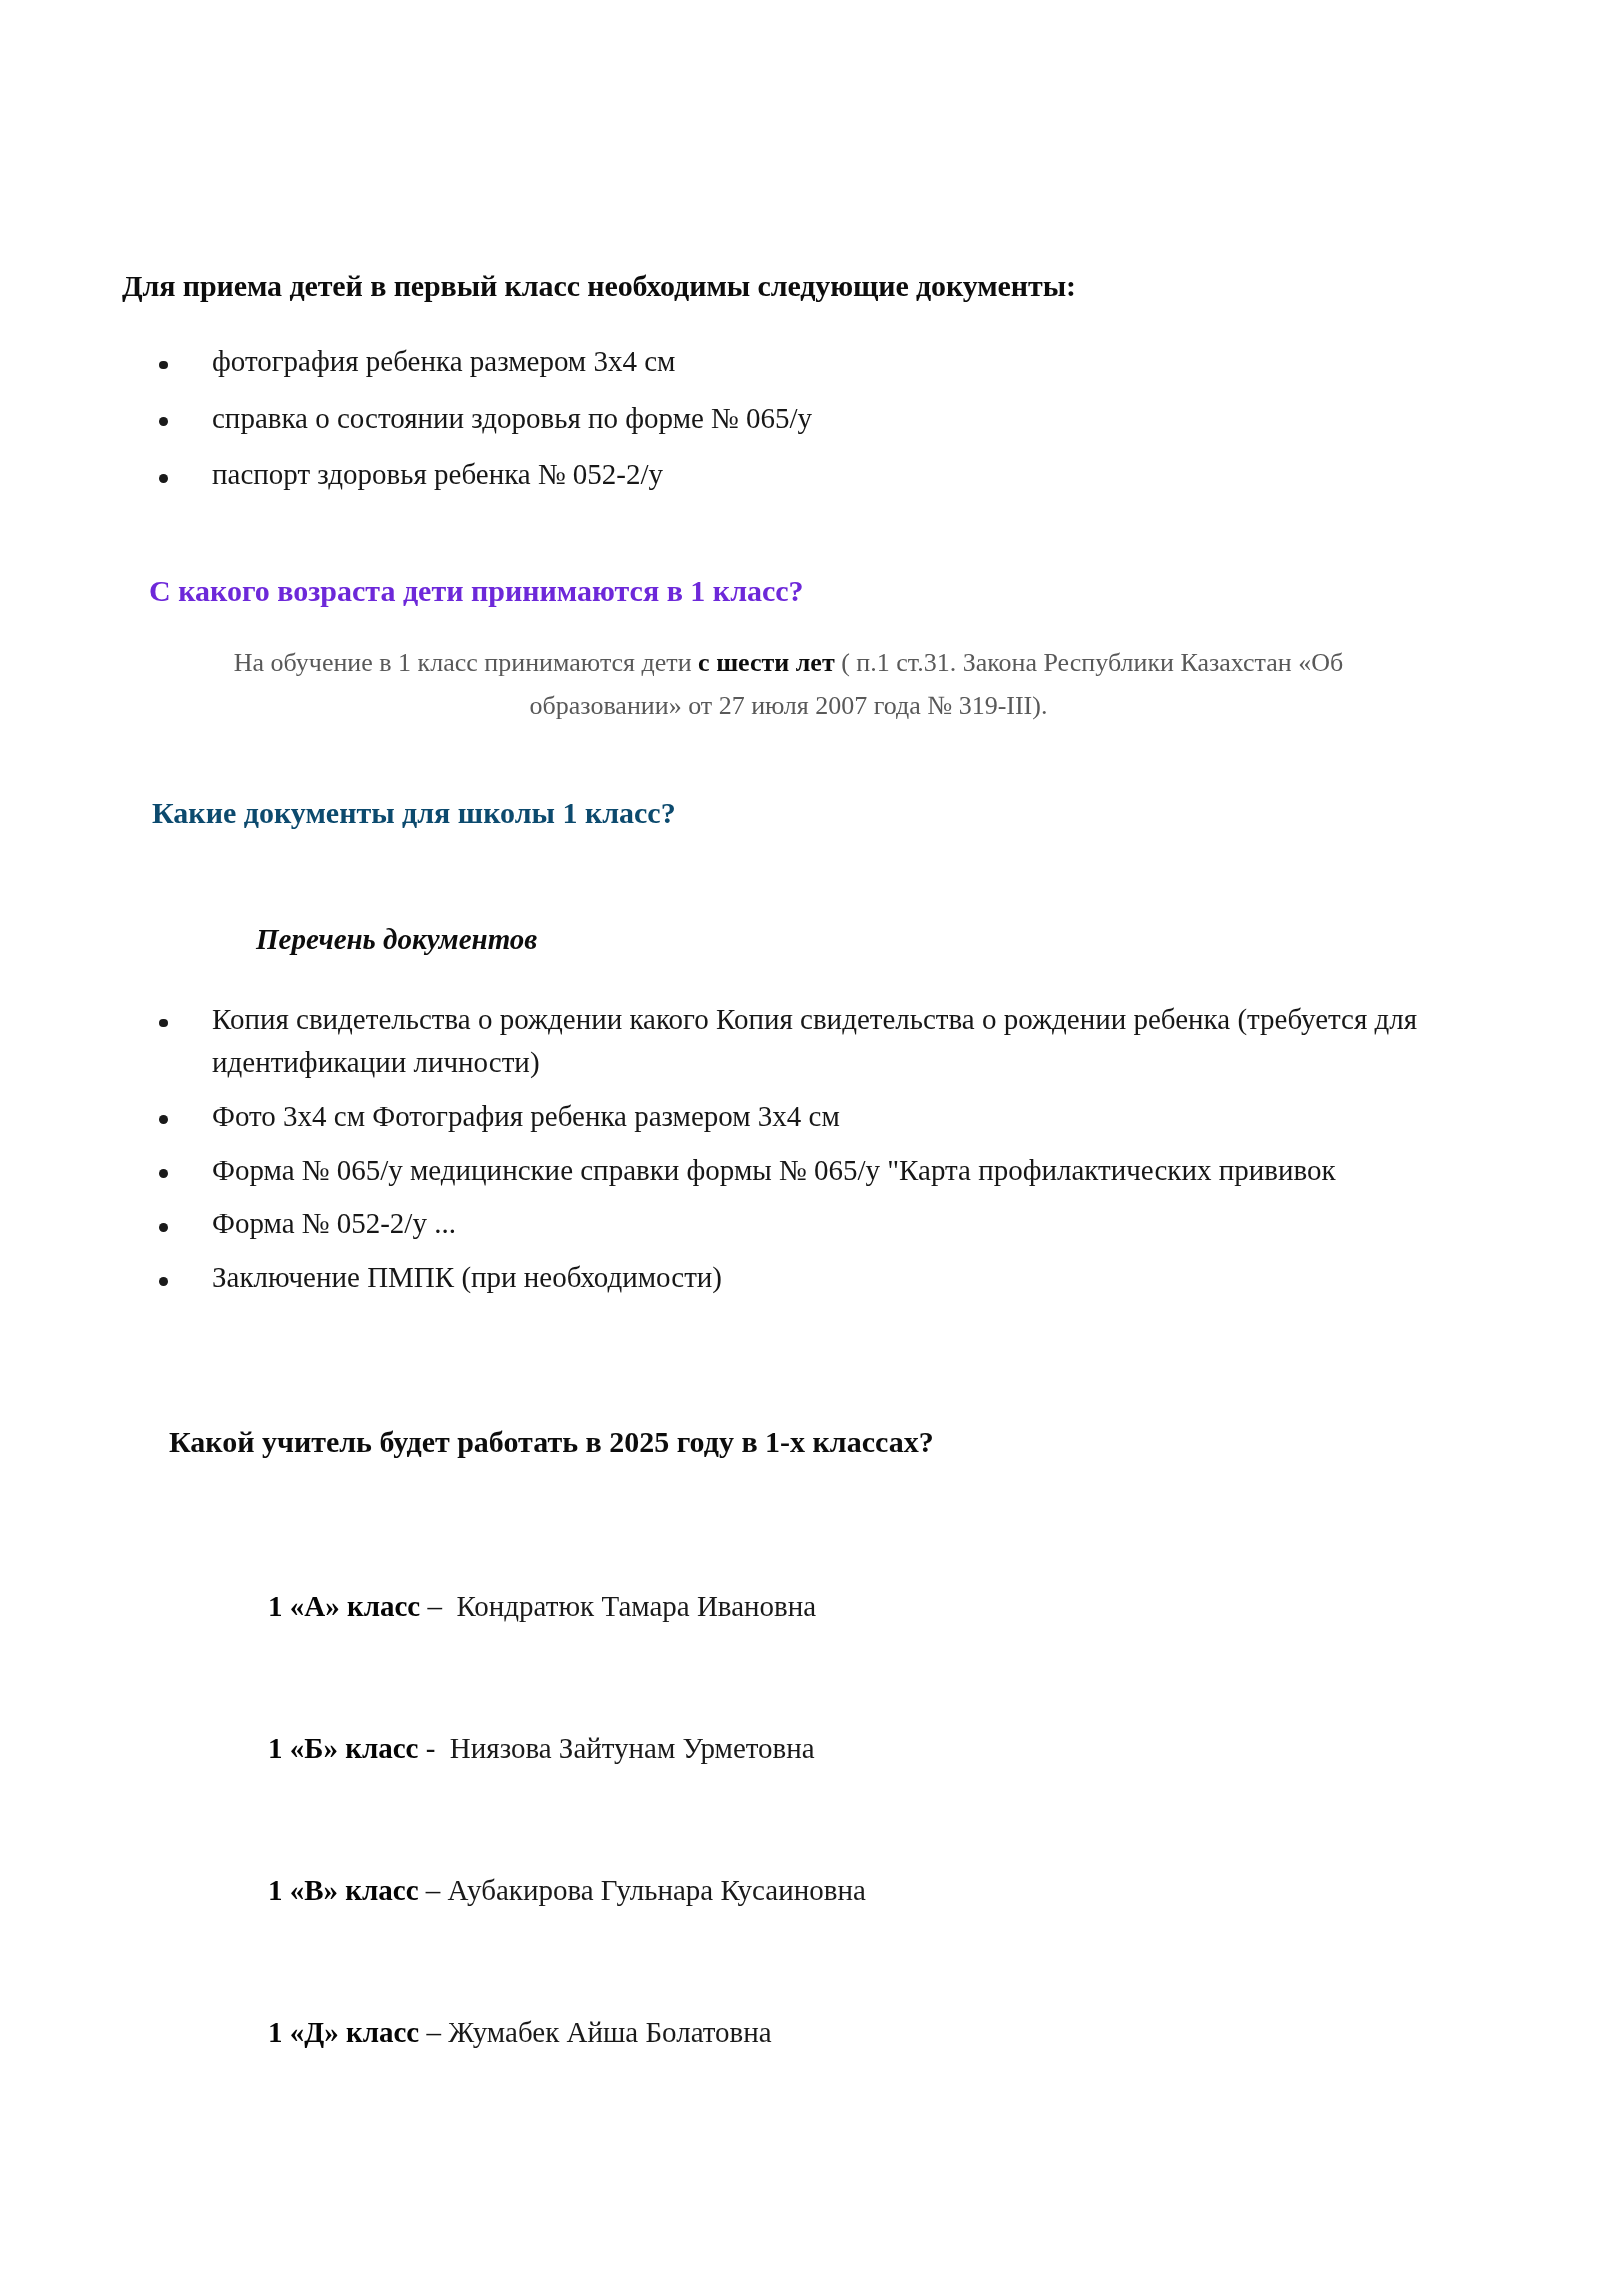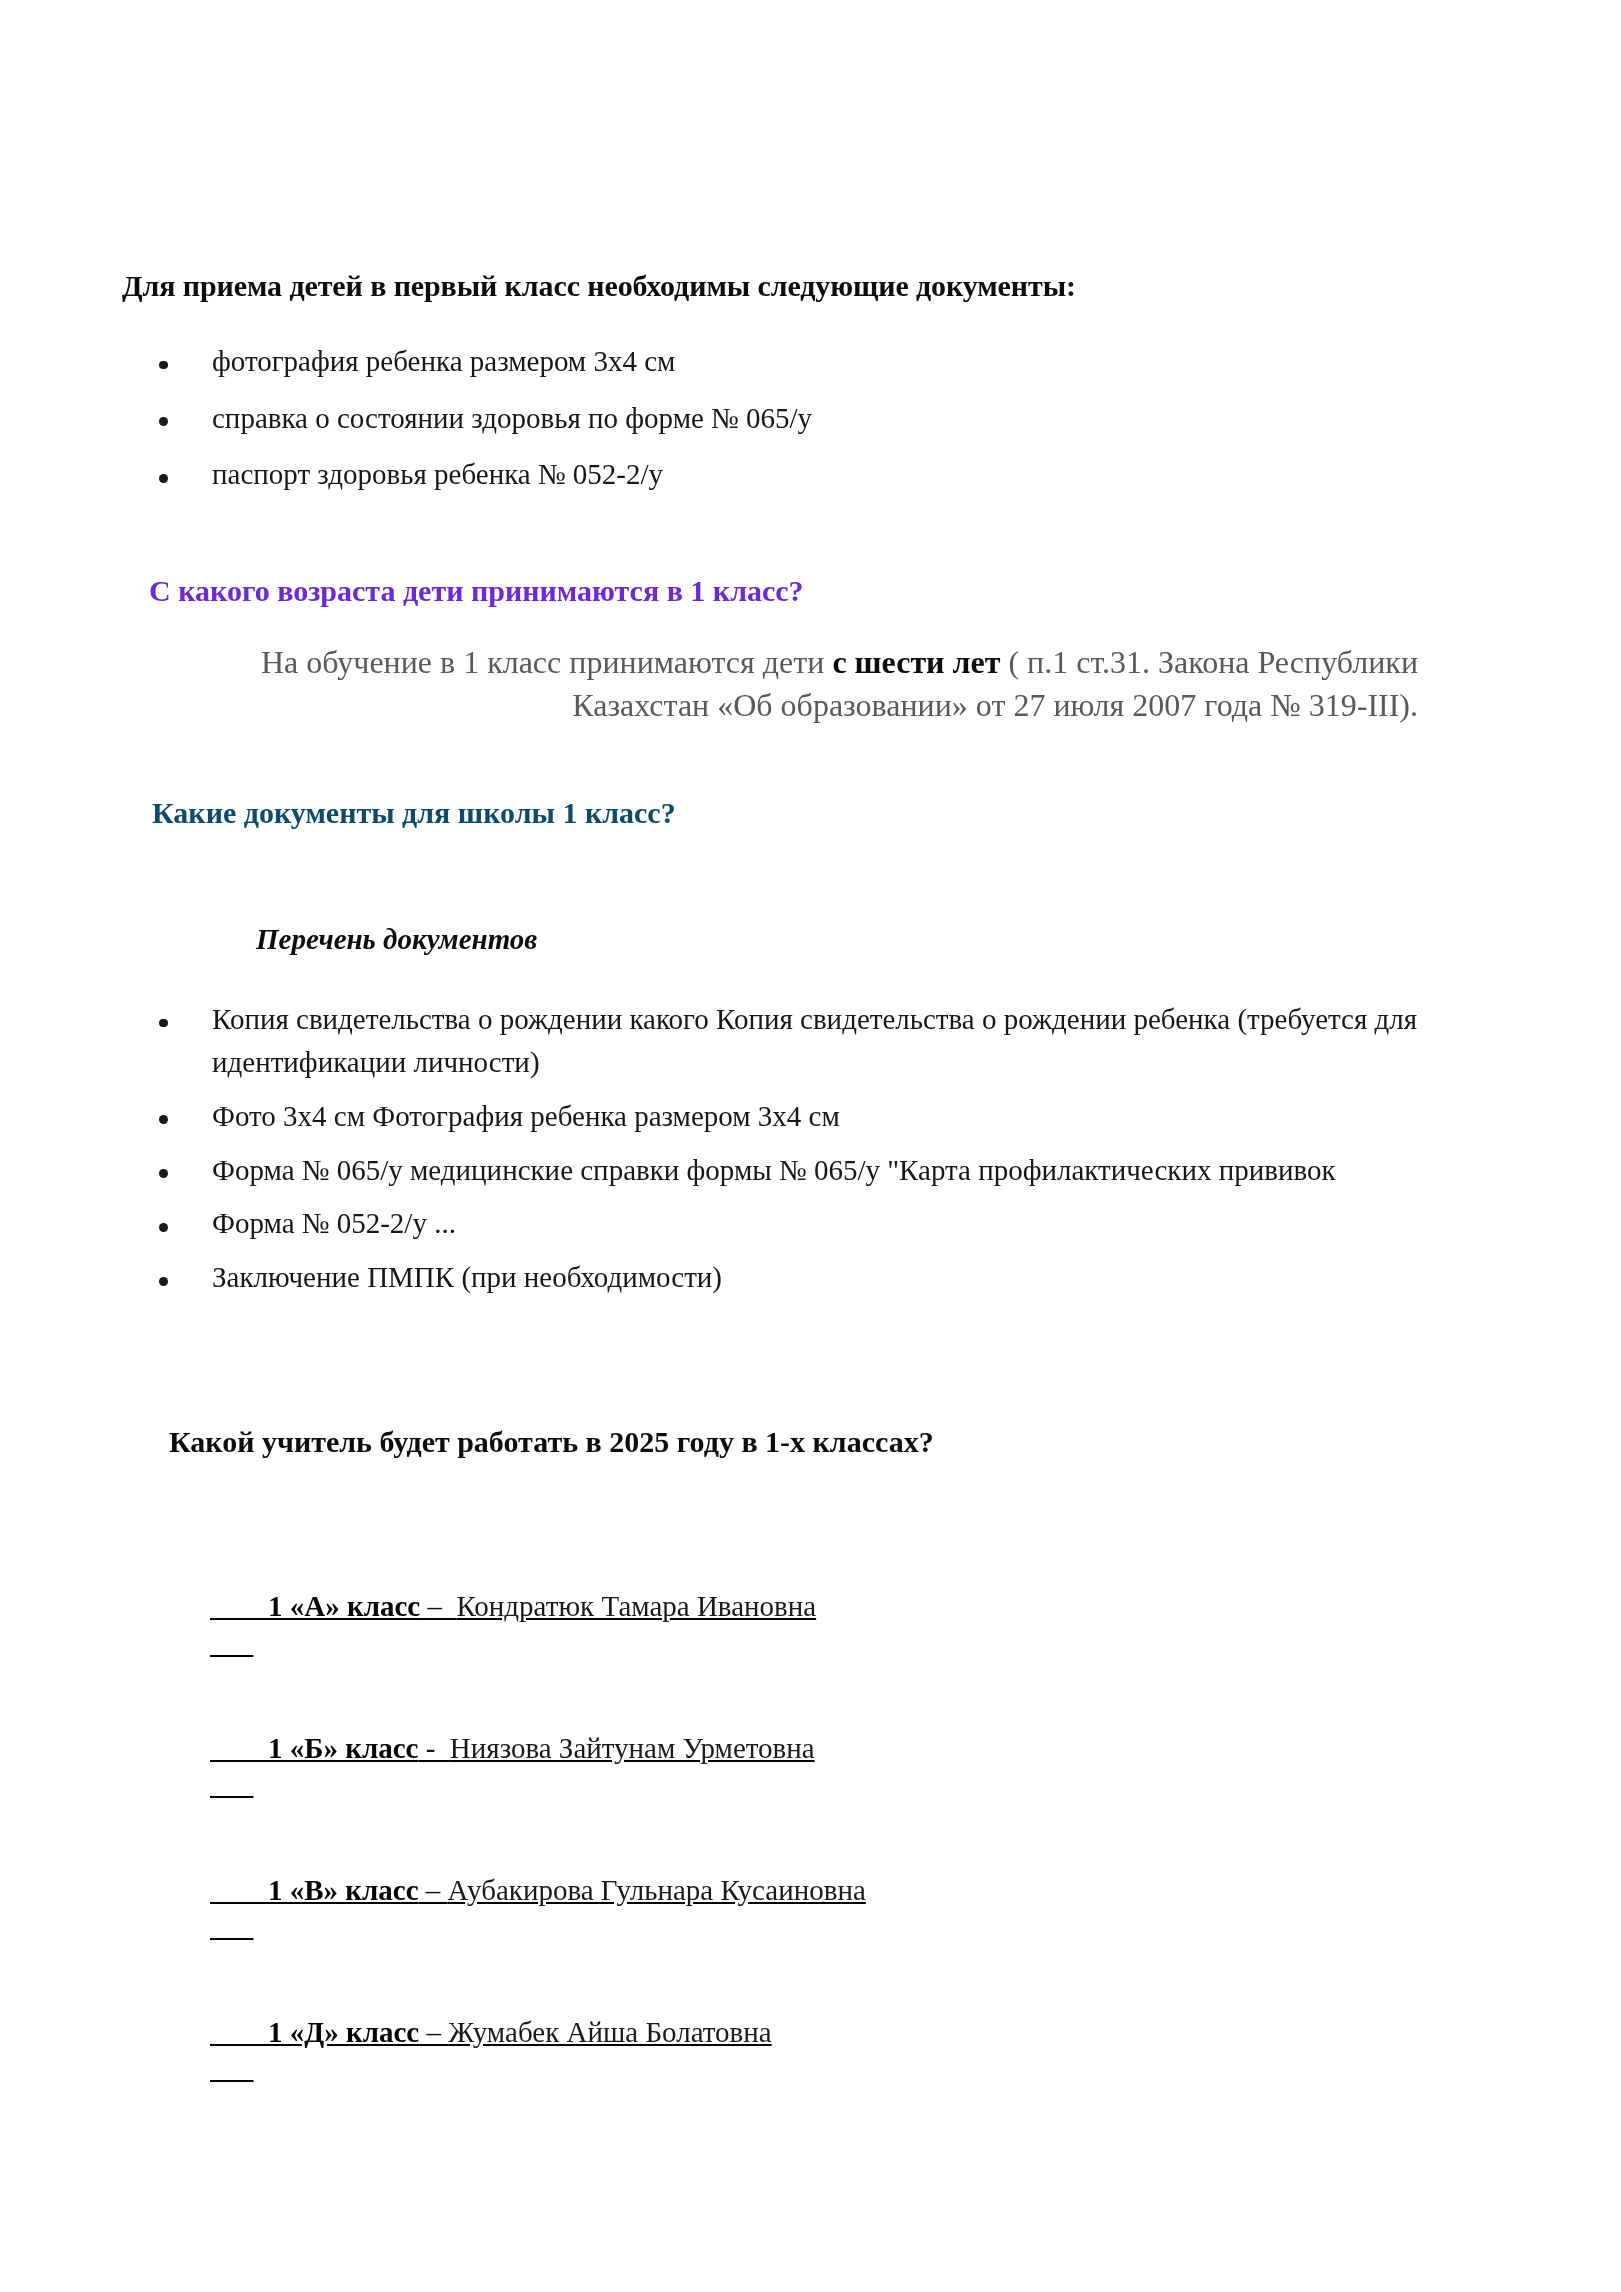--- a/index.html
+++ b/index.html
@@ -77,24 +77,24 @@
     line-height: 1.25;
     color: #0d0d0d;
   }
 
   
   .p-age-body {
     position: absolute;
     left: 159px;
     top: 641px;
     width: 1259px;
-    font-size: 32px;
+    font-size: 26px;
     line-height: 43px;
     color: #595959;
-    text-align: right;
+    text-align: center;
   }
   .p-age-body .strong-dark {
     font-weight: bold;
     color: #0d0d0d;
   }
 
   
   .sub-list-title {
     position: absolute;
     left: 256px;
@@ -148,21 +148,20 @@
   #list-documents li {
     margin-bottom: 10.8px;
   }
 
   
   .teachers {
     position: absolute;
     left: 210px;
     top: 1552px;
     width: 1176px;
-    text-decoration: underline;
   }
   .teacher-row {
     font-size: 29px;
     line-height: 1.25;
     margin-bottom: 33px;
     color: #151515;
     white-space: pre;
   }
   .teacher-row .cls {
     font-weight: bold;

